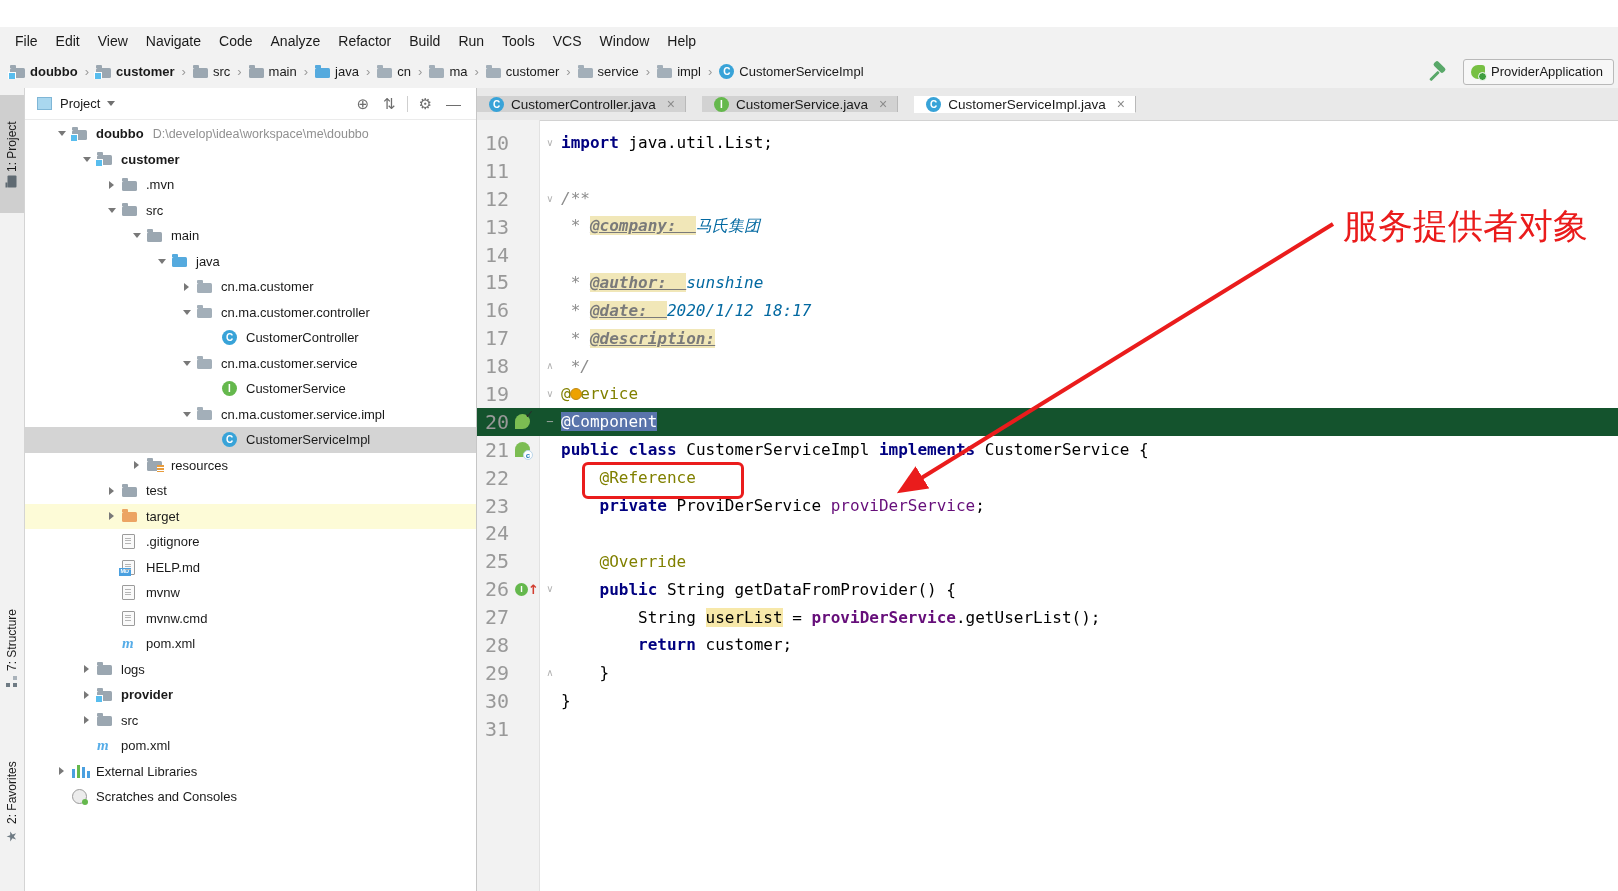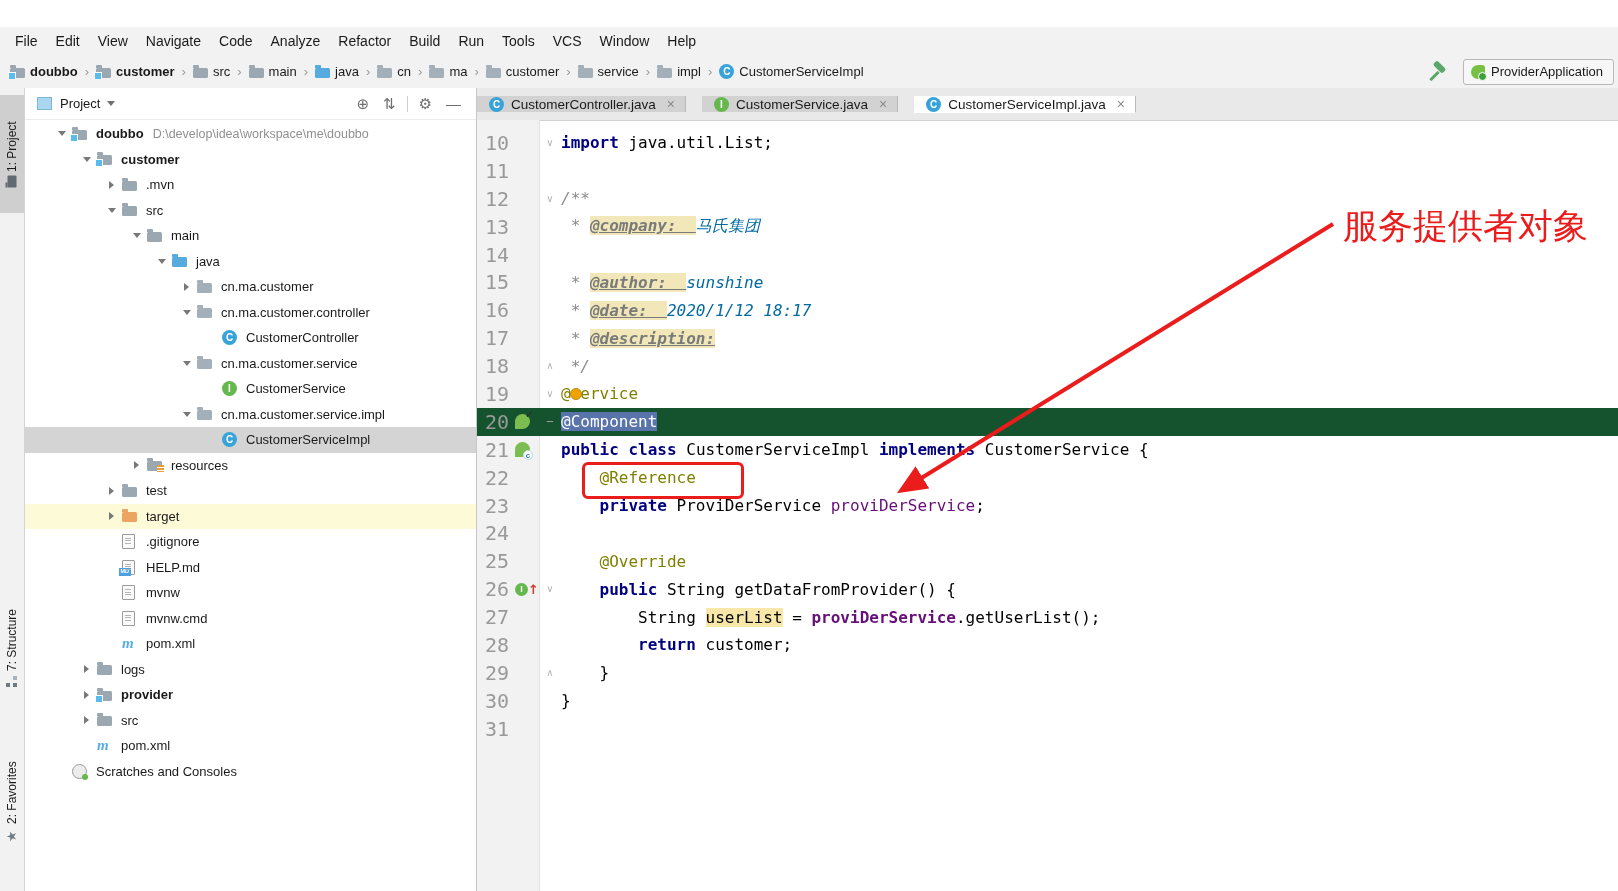--- a/index.html
+++ b/index.html
@@ -437,20 +437,34 @@
           <span class="tree-label">src</span>
         </div>
         <div class="tree-row" style="padding-left: 51px;">
           <span class="chev-slot"></span>
           <span class="icn-slot">
             <span class="icn icn-maven"></span>
           </span>
           <span class="tree-label">pom.xml</span>
         </div>
         <div class="tree-row" style="padding-left: 26px;">
+          <span class="chev-slot">
+            <span class="chev closed"></span>
+          </span>
+          <span class="icn-slot">
+            <span class="icn icn-libraries">
+              <i></i>
+              <i></i>
+              <i></i>
+              <i></i>
+            </span>
+          </span>
+          <span class="tree-label">External Libraries</span>
+        </div>
+        <div class="tree-row" style="padding-left: 26px;">
           <span class="chev-slot"></span>
           <span class="icn-slot">
             <span class="icn icn-scratches"></span>
           </span>
           <span class="tree-label">Scratches and Consoles</span>
         </div>
       </div>
   </div>
 
   <div class="editor">

